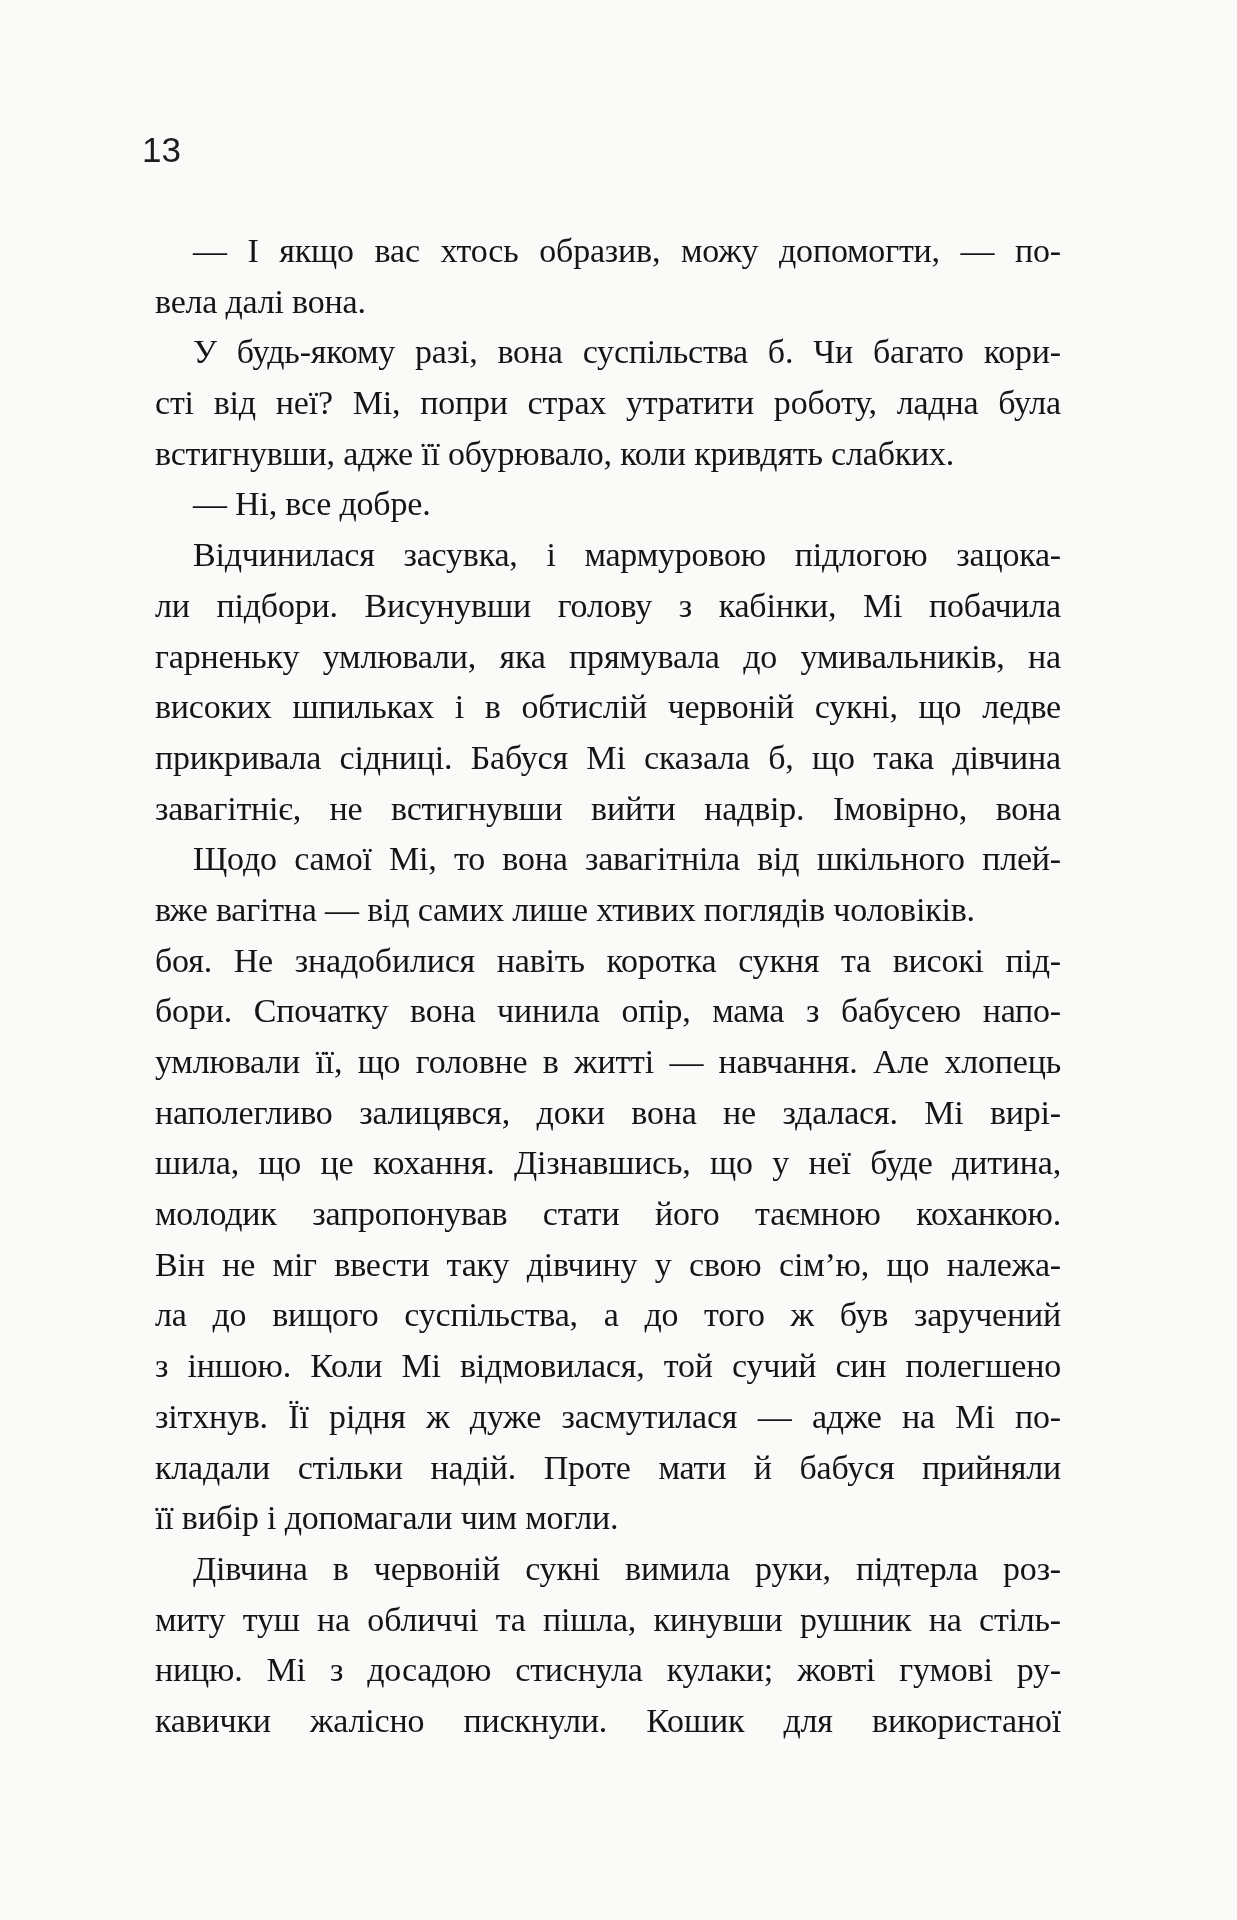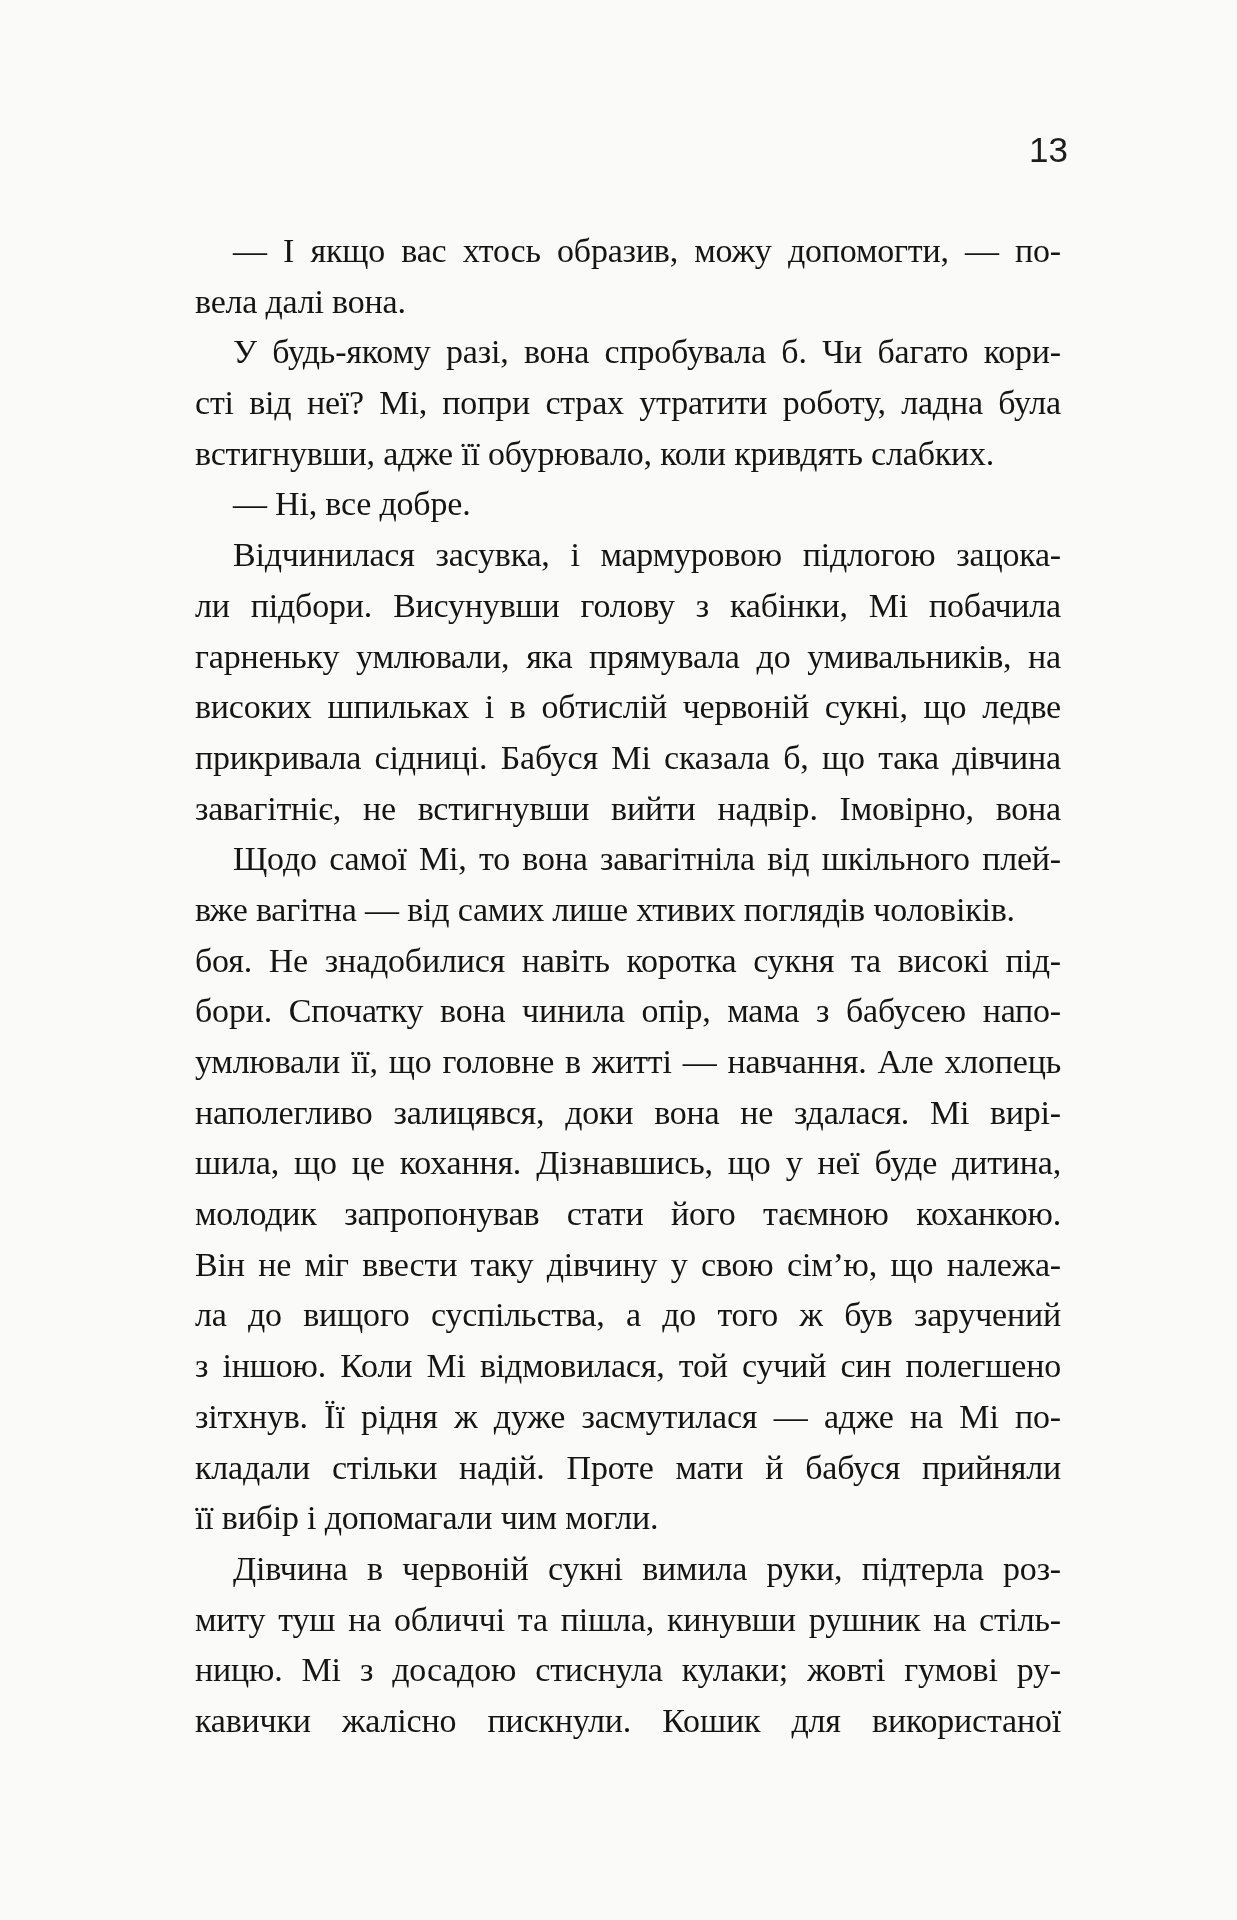--- a/index.html
+++ b/index.html
@@ -14,60 +14,59 @@
     color: #151515;
     overflow: hidden;
     font-family: "Liberation Serif", "DejaVu Serif", serif;
   }
   .page {
     position: absolute;
     inset: 0;
   }
   .folio {
     position: absolute;
-    left: 162px;
+    left: 142px;
     top: 132px;
     width: 906px;
-    text-align: right;
+    text-align: left;
     font-family: "Liberation Sans", "DejaVu Sans", sans-serif;
     font-size: 35px;
     line-height: 35px;
     color: #1d1d1d;
   }
   .text-block {
     position: absolute;
     left: 155px;
     top: 226px;
     width: 906px;
     font-size: 34px;
     line-height: 50.7px;
     letter-spacing: -0.2px;
   }
   .l {
     height: 50.7px;
     text-align: justify;
     text-align-last: justify;
-    margin-left: 40px;
   }
   .l.end {
     text-align-last: left;
   }
   .l.indent {
     text-indent: 38px;
   }
 </style>
 </head>
 <body>
 
 <div class="page">
   <div class="folio">13</div>
   <div class="text-block">
       <div class="l indent">— І якщо вас хтось образив, можу допомогти, — по-</div>
       <div class="l end">вела далі вона.</div>
-      <div class="l indent">У будь-якому разі, вона спробувала б. Чи багато кори-</div>
+      <div class="l indent">У будь-якому разі, вона суспільства б. Чи багато кори-</div>
       <div class="l">сті від неї? Мі, попри страх утратити роботу, ладна була</div>
       <div class="l end">встигнувши, адже її обурювало, коли кривдять слабких.</div>
       <div class="l indent end">— Ні, все добре.</div>
       <div class="l indent">Відчинилася засувка, і мармуровою підлогою зацока-</div>
       <div class="l">ли підбори. Висунувши голову з кабінки, Мі побачила</div>
       <div class="l">гарненьку умлювали, яка прямувала до умивальників, на</div>
       <div class="l">високих шпильках і в обтислій червоній сукні, що ледве</div>
       <div class="l">прикривала сідниці. Бабуся Мі сказала б, що така дівчина</div>
       <div class="l">завагітніє, не встигнувши вийти надвір. Імовірно, вона</div>
       <div class="l indent">Щодо самої Мі, то вона завагітніла від шкільного плей-</div>

